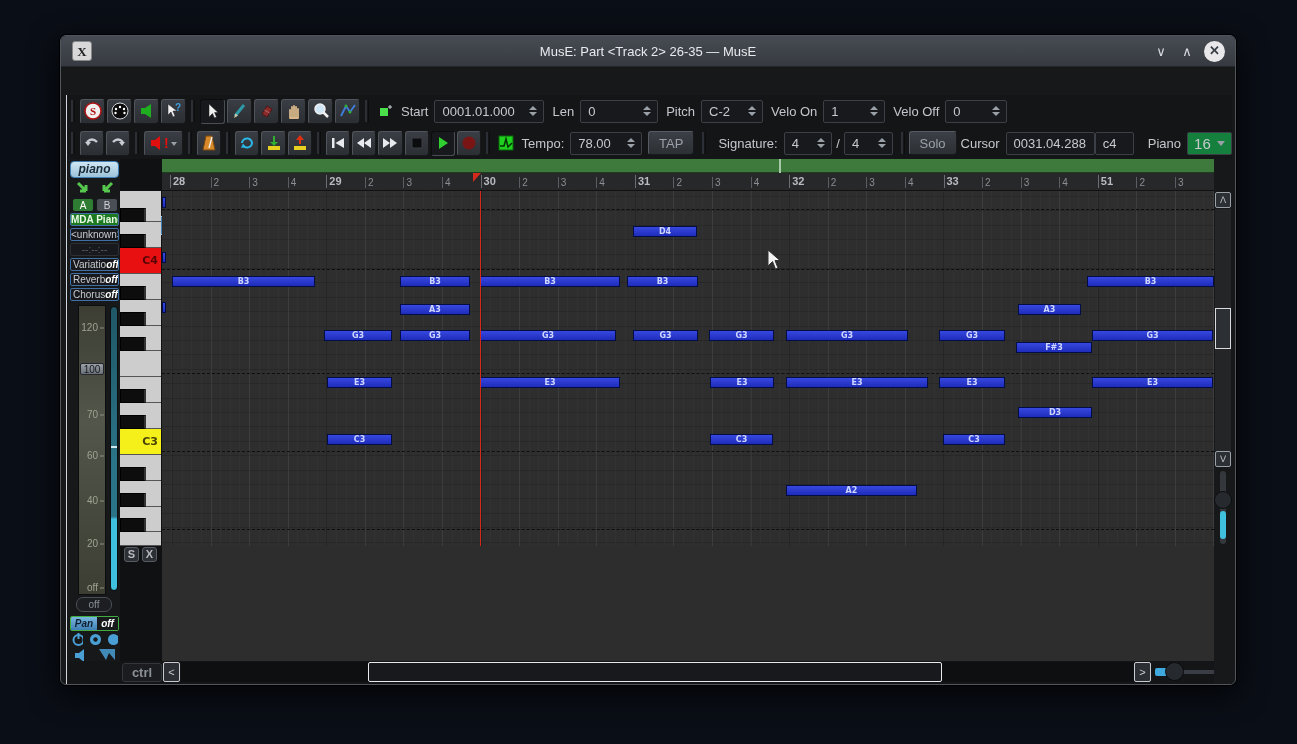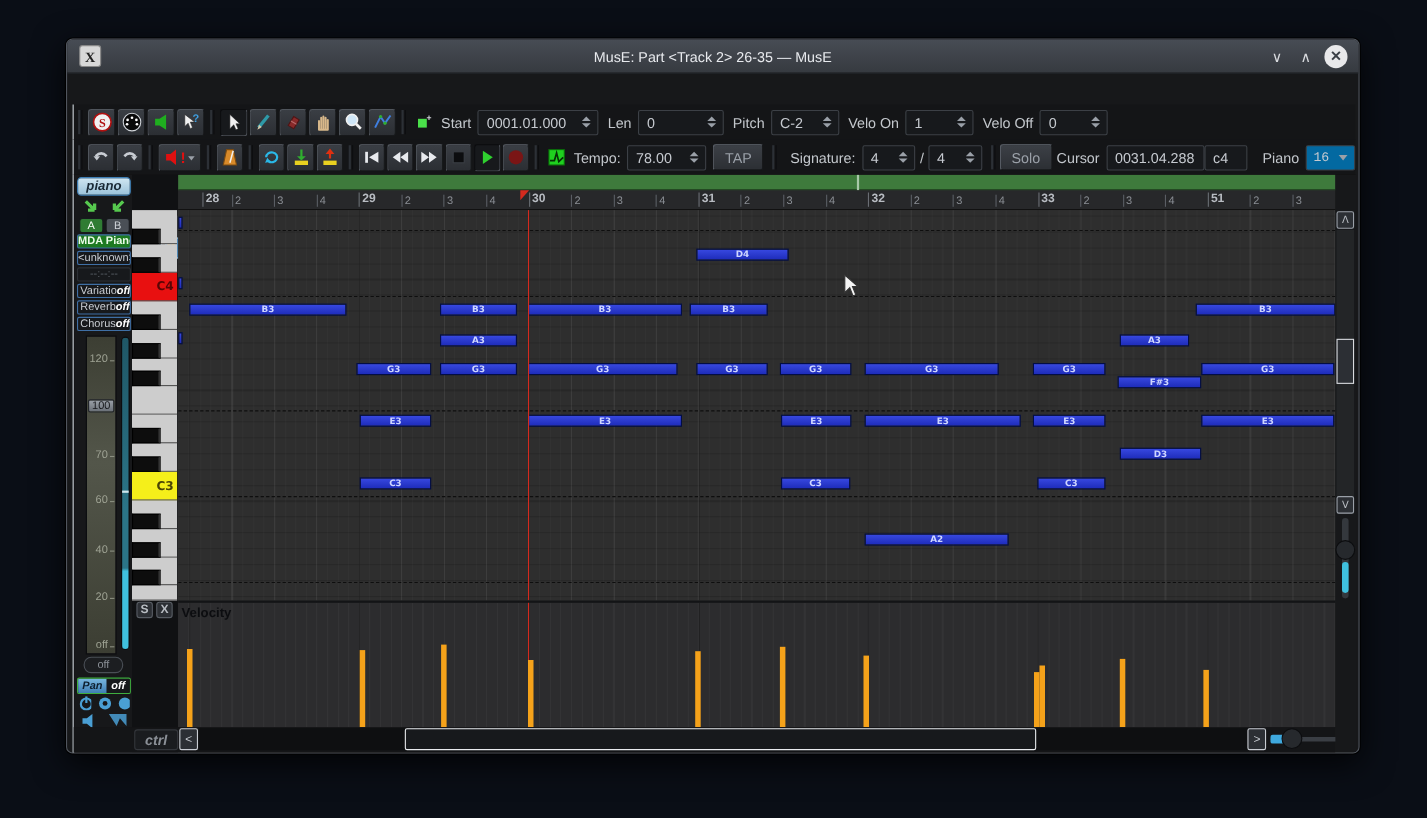--- a/index.html
+++ b/index.html
@@ -42,22 +42,22 @@
   .tlabel { color:#c3c7cc; font-size:13px; margin:0 6px 0 8px; white-space:nowrap; }
   .tfield { height:23px; background:#17191c; border:1px solid #3c4046; border-radius:2px;
     color:#c6cad0; font-size:13px; display:flex; align-items:center; padding:0 4px; position:relative; }
   .tfield .val { flex:1; text-align:left; padding-left:3px; }
   .spin { width:12px; display:flex; flex-direction:column; align-items:center; justify-content:center; gap:2px; }
   .spin i { width:0; height:0; border-left:4px solid transparent; border-right:4px solid transparent; }
   .spin .up { border-bottom:4px solid #9aa0a8; } .spin .dn { border-top:4px solid #9aa0a8; }
   .raised-btn { height:24px; padding:0 10px; background:linear-gradient(#3c4046,#2c2f34);
     border:1px solid #17191b; border-top-color:#565b63; border-left-color:#565b63; border-radius:3px;
     color:#9aa0a8; font-size:13px; display:flex; align-items:center; }
-  .dropdown { width:46px; height:23px; background:#0369a1; border:1px solid #3c4046; border-radius:2px;
-    color:#c6cad0; font-size:12px; display:flex; align-items:center; padding:0 6px; justify-content:space-between;font-family:Liberation Mono, monospace; }
+  .dropdown { width:46px; height:23px; background:#15803d; border:1px solid #3c4046; border-radius:2px;
+    color:#c6cad0; font-size:15px; display:flex; align-items:center; padding:0 6px; justify-content:space-between; }
   .dd-arrow { width:0; height:0; border-left:4px solid transparent; border-right:4px solid transparent;
     border-top:5px solid #9aa0a8; }
 
   
   .content { position:absolute; left:5px; top:123px; width:1166px; height:526px; background:#141517;
     border-left:1px solid #cfd6dd; border-bottom:1px solid #cfd6dd; }
   .left-panel { position:absolute; left:1px; top:0; width:52px; height:526px; background:#17181a; }
   .piano-col  { position:absolute; left:53px; top:0; width:42px; height:526px; background:#101113; }
   .canvas-col { position:absolute; left:95px; top:0; width:1052px; height:526px; background:#2d2d2d; }
   .right-col  { position:absolute; left:1147px; top:0; width:19px; height:526px; background:#17181a; }
@@ -133,21 +133,21 @@
   .vel-stem { position:absolute; width:5px; background:#f5a21a; }
   .sx-btn { position:absolute; width:15px; height:15px; background:#2c2f34; border:1px solid #585d64; border-radius:3px;
     color:#b8bcc2; font-size:11px; font-weight:bold; text-align:center; line-height:13px; }
   .ctrl-icon { position:absolute; left:24px; top:57px; width:19px; height:19px; background:#3f7fb5; border:1px solid #9fc3dd;
     display:flex; align-items:flex-end; justify-content:center; gap:1px; padding:2px; }
   .ctrl-icon i { display:block; width:3px; background:#f5a21a; }
   .ctrl-icon .dots { position:absolute; left:2px; top:2px; width:3px; height:14px;
     background:repeating-linear-gradient(#fff 0 2px, #000 2px 4px); }
 
   
-  .hscroll-row { position:absolute; left:0; top:502px; width:1166px; height:24px; background:#141517;font-style:italic; }
+  .hscroll-row { position:absolute; left:0; top:502px; width:1166px; height:24px; background:#141517; }
   .ctrl-btn { position:absolute; left:55px; top:2px; width:40px; height:19px; color:#8b9097; font-weight:bold;
     font-size:13px; text-align:center; line-height:18px; border:1px solid #33363b; border-radius:3px; background:#1a1c1f; }
   .sb-arrow { position:absolute; top:1px; width:17px; height:20px; background:#2c2f34; border:1px solid #c8ccd2;
     color:#c8ccd2; font-size:11px; text-align:center; line-height:18px; border-radius:2px; }
   .sb-track { position:absolute; top:1px; height:20px; background:#0e0f11; }
   .sb-thumb { position:absolute; top:1px; height:20px; background:#17191c; border:1px solid #e8eaee; border-radius:2px; }
   .zoom-slider-h { position:absolute; top:6px; height:9px; }
   .zs-groove { position:absolute; top:3px; left:0; right:0; height:4px; background:#3a3e44; border-radius:2px; }
   .zs-fill { position:absolute; top:1px; left:0; width:14px; height:8px; background:#3fa9de; border-radius:2px; }
   .zs-knob { position:absolute; top:-5px; left:10px; width:19px; height:19px; background:#26292d; border:1px solid #0c0d0f; border-radius:50%; }
@@ -530,21 +530,21 @@
           <div class="black-key" style="top: 307.7px; height: 14px;"></div>
           <div class="black-key" style="top: 333.6px; height: 14px;"></div>
           <div class="black-key" style="top: 359.4px; height: 14px;"></div>
         </div>
 
     <div class="canvas-col">
       <div class="green-strip">
         <div class="green-mark" id="green-mark" style="left: 617px;"></div>
       </div>
       <div class="ruler" id="ruler">
-            <div class="bar-num" style="left: 22px;">28</div>
+            <div class="bar-num" style="left: 8px;">28</div>
             <div class="beat-num" style="left: 48.575px;">2</div>
             <div class="beat-num" style="left: 87.15px;">3</div>
             <div class="beat-num" style="left: 125.725px;">4</div>
             <div class="bar-num" style="left: 164.3px;">29</div>
             <div class="beat-num" style="left: 202.875px;">2</div>
             <div class="beat-num" style="left: 241.45px;">3</div>
             <div class="beat-num" style="left: 280.025px;">4</div>
             <div class="bar-num" style="left: 318.6px;">30</div>
             <div class="beat-num" style="left: 357.175px;">2</div>
             <div class="beat-num" style="left: 395.75px;">3</div>
@@ -568,21 +568,21 @@
           </div>
       <div class="notes-canvas" id="notes-canvas">
             <div class="dashed-line" style="top: 18px;"></div>
             <div class="dashed-line" style="top: 78px;"></div>
             <div class="dashed-line" style="top: 182px;"></div>
             <div class="dashed-line" style="top: 260px;"></div>
             <div class="dashed-line" style="top: 338px;"></div>
             <div class="note" style="left: 0px; top: 6px; width: 4px; height: 11px;"></div>
             <div class="note" style="left: 0px; top: 61px; width: 4px; height: 11px;"></div>
             <div class="note" style="left: 0px; top: 111px; width: 4px; height: 11px;"></div>
-            <div class="note" style="left: 471px; top: 35px; width: 84px; height: 11px;">D4</div>
+            <div class="note" style="left: 471px; top: 35px; width: 64px; height: 11px;">D4</div>
             <div class="note" style="left: 10px; top: 85px; width: 143px; height: 11px;">B3</div>
             <div class="note" style="left: 238px; top: 85px; width: 70px; height: 11px;">B3</div>
             <div class="note" style="left: 318px; top: 85px; width: 140px; height: 11px;">B3</div>
             <div class="note" style="left: 465px; top: 85px; width: 71px; height: 11px;">B3</div>
             <div class="note" style="left: 925px; top: 85px; width: 127px; height: 11px;">B3</div>
             <div class="note" style="left: 238px; top: 113px; width: 70px; height: 11px;">A3</div>
             <div class="note" style="left: 856px; top: 113px; width: 63px; height: 11px;">A3</div>
             <div class="note" style="left: 162px; top: 139px; width: 68px; height: 11px;">G3</div>
             <div class="note" style="left: 238px; top: 139px; width: 70px; height: 11px;">G3</div>
             <div class="note" style="left: 318px; top: 139px; width: 136px; height: 11px;">G3</div>
@@ -598,35 +598,20 @@
             <div class="note" style="left: 624px; top: 186px; width: 142px; height: 11px;">E3</div>
             <div class="note" style="left: 777px; top: 186px; width: 66px; height: 11px;">E3</div>
             <div class="note" style="left: 930px; top: 186px; width: 121px; height: 11px;">E3</div>
             <div class="note" style="left: 856px; top: 216px; width: 74px; height: 11px;">D3</div>
             <div class="note" style="left: 165px; top: 243px; width: 65px; height: 11px;">C3</div>
             <div class="note" style="left: 548px; top: 243px; width: 63px; height: 11px;">C3</div>
             <div class="note" style="left: 781px; top: 243px; width: 62px; height: 11px;">C3</div>
             <div class="note" style="left: 624px; top: 294px; width: 131px; height: 11px;">A2</div>
             <div class="playhead" style="left: 318px; top: 0px; height: 355px;"></div>
           </div>
-      <div class="velocity-panel" id="velocity-panel">
-        <div class="vel-title">Velocity</div>
-      <div class="vel-stem" style="left: 8px; top: 42px; height: 71px;"></div>
-            <div class="vel-stem" style="left: 165px; top: 43px; height: 70px;"></div>
-            <div class="vel-stem" style="left: 239px; top: 38px; height: 75px;"></div>
-            <div class="vel-stem" style="left: 318px; top: 52px; height: 61px;"></div>
-            <div class="vel-stem" style="left: 470px; top: 44px; height: 69px;"></div>
-            <div class="vel-stem" style="left: 547px; top: 40px; height: 73px;"></div>
-            <div class="vel-stem" style="left: 623px; top: 48px; height: 65px;"></div>
-            <div class="vel-stem" style="left: 778px; top: 63px; height: 50px;"></div>
-            <div class="vel-stem" style="left: 783px; top: 57px; height: 56px;"></div>
-            <div class="vel-stem" style="left: 856px; top: 51px; height: 62px;"></div>
-            <div class="vel-stem" style="left: 932px; top: 61px; height: 52px;"></div>
-            <div class="playhead" style="left: 318px; top: 0px; height: 52px;"></div>
-          </div>
       <div class="hscroll-row" style="left:-95px; width:1147px">
         <div class="ctrl-btn">ctrl</div>
         <div class="sb-arrow" style="left:96px">&lt;</div>
         <div class="sb-track" style="left:114px; width:953px"></div>
         <div class="sb-thumb" id="hthumb" style="left: 301px; width: 574px;"></div>
         <div class="sb-arrow" style="left:1067px">&gt;</div>
         <div class="zoom-slider-h" style="left:1088px; width:70px">
           <div class="zs-groove"></div>
           <div class="zs-fill"></div>
           <div class="zs-knob"></div>

